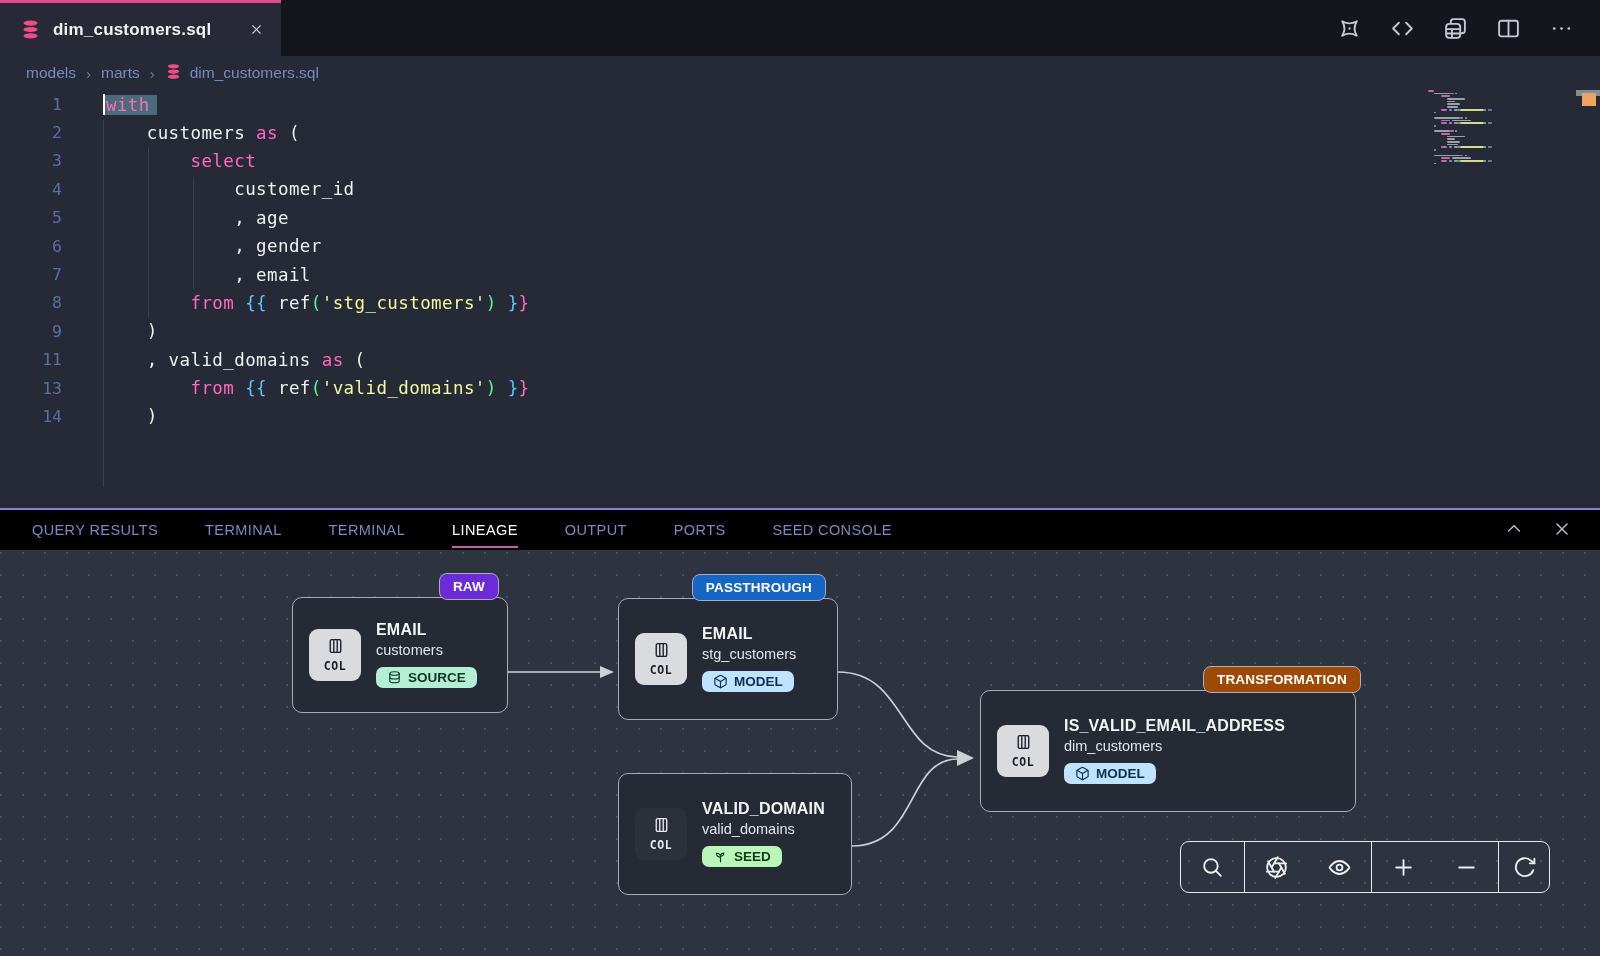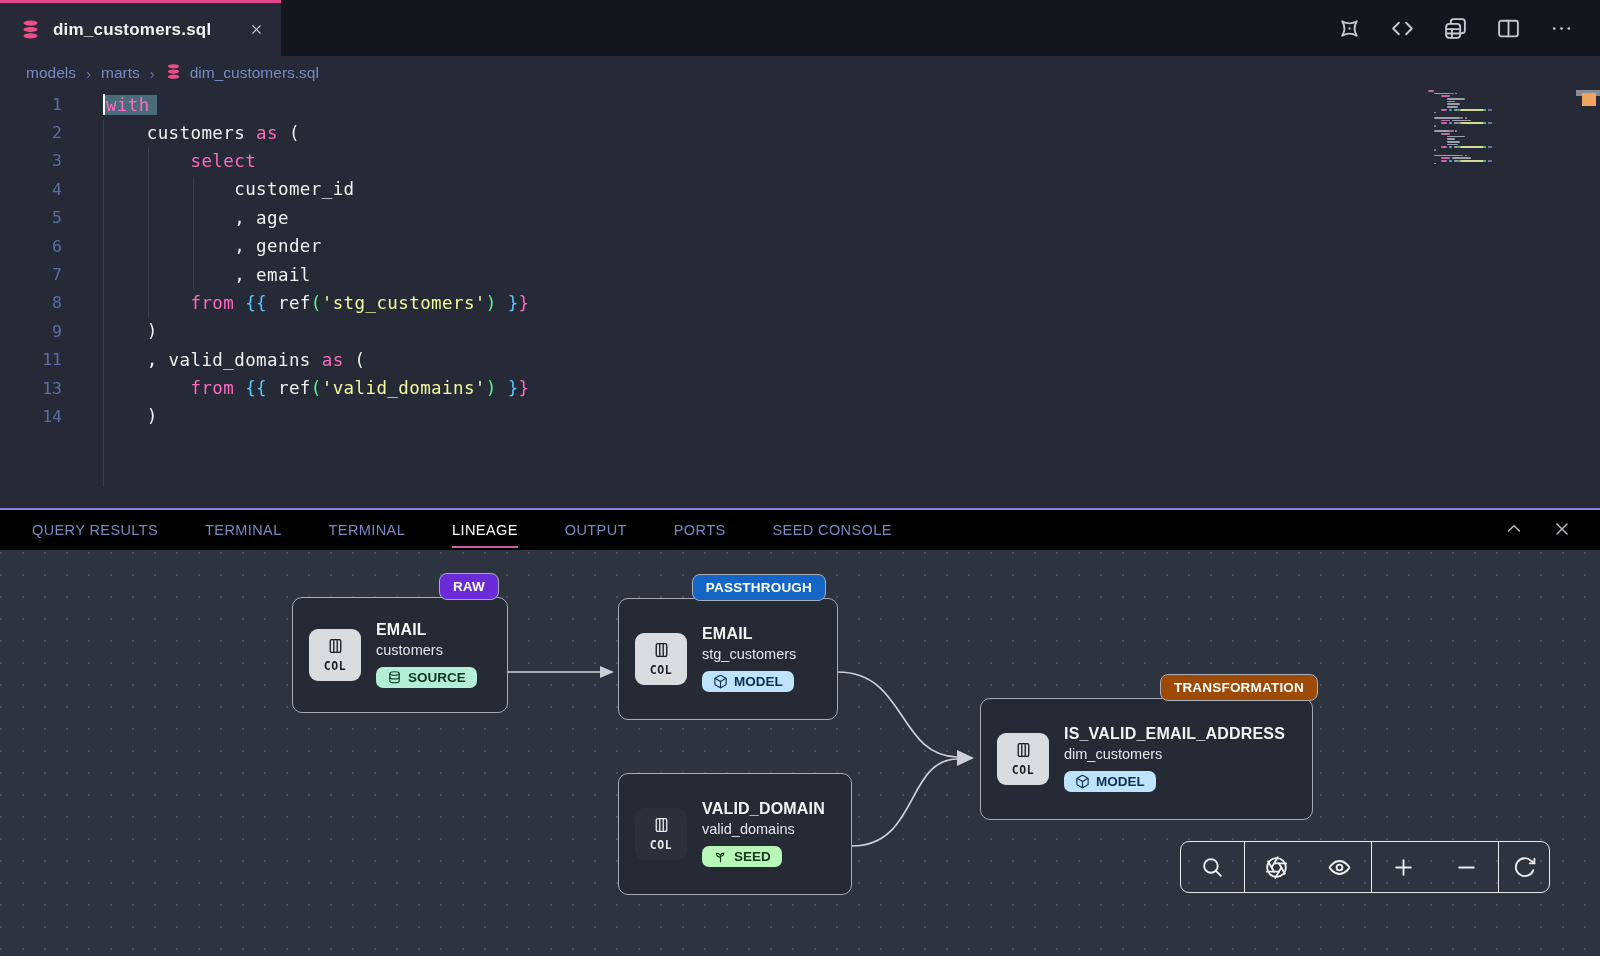--- a/index.html
+++ b/index.html
@@ -479,21 +479,21 @@
           <span class="cube-icon" style="display: inline-flex;">
             <svg viewBox="0 0 24 24" fill="none" stroke="currentColor" stroke-width="1.8" stroke-linecap="round" stroke-linejoin="round">
               <path d="M21 16V8a2 2 0 0 0-1-1.73l-7-4a2 2 0 0 0-2 0l-7 4A2 2 0 0 0 3 8v8a2 2 0 0 0 1 1.73l7 4a2 2 0 0 0 2 0l7-4A2 2 0 0 0 21 16z"></path>
               <polyline points="3.27 6.96 12 12.01 20.73 6.96"></polyline>
               <line x1="12" y1="22.08" x2="12" y2="12"></line>
             </svg>
           </span>
           <span>MODEL</span>
         </div></div>
     </div>
-    <div class="lnode" style="left: 980px; top: 148px; width: 333px; height: 122px;">
+    <div class="lnode" style="left: 980px; top: 140px; width: 376px; height: 122px;">
       <div class="topbadge" style="background: rgb(157, 74, 7); right: -6px;">TRANSFORMATION</div>
       <div class="colicon light">
         <span><svg viewBox="0 0 24 24" fill="none" stroke="currentColor" stroke-width="1.8" stroke-linecap="round" stroke-linejoin="round">
             <rect x="5" y="3.5" width="14" height="17" rx="2"></rect>
             <line x1="9.7" y1="3.5" x2="9.7" y2="20.5"></line>
             <line x1="14.3" y1="3.5" x2="14.3" y2="20.5"></line>
           </svg></span>
         <span class="collab">COL</span>
       </div>
       <div><div class="ntitle">IS_VALID_EMAIL_ADDRESS</div><div class="nsub">dim_customers</div><div class="tbadge" style="background: rgb(191, 227, 253); color: rgb(13, 47, 82);">

